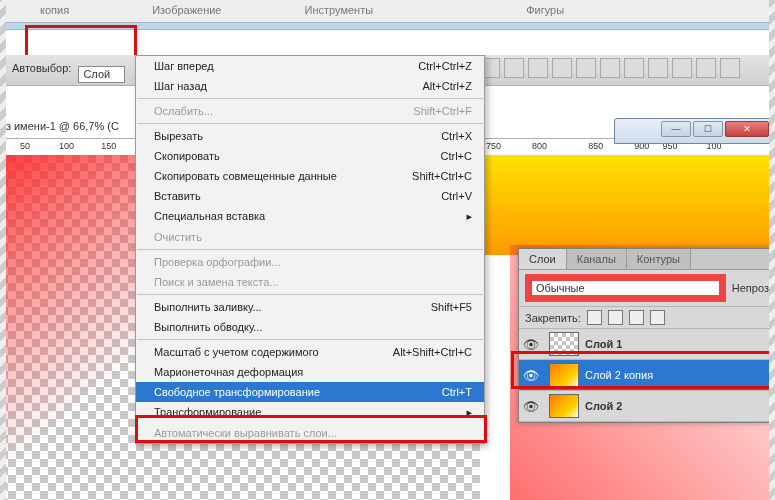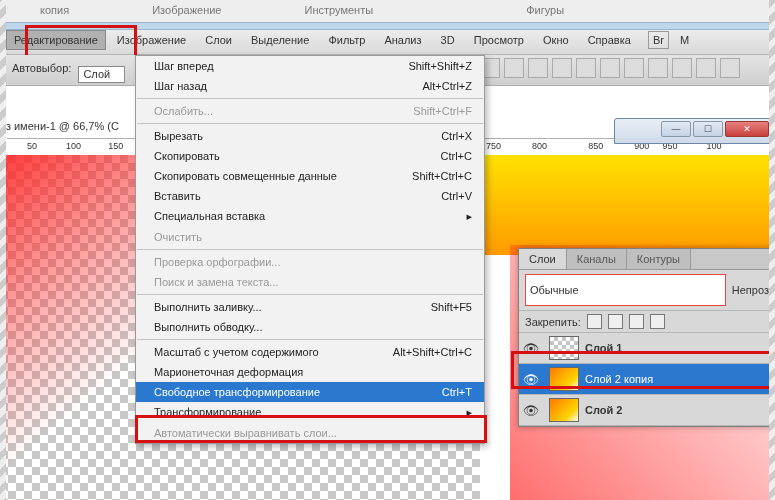--- a/index.html
+++ b/index.html
@@ -11,21 +11,21 @@
 .menubar .mb{display:inline-block;padding:4px 8px;color:#333;cursor:default}
 .menubar .mb.hl{background:#b0b0b0;border:1px solid #8a8a8a;padding:3px 7px}
 .red-box{position:absolute;outline:3px solid #d80f0f;pointer-events:none}
 .rb1{left:28px;top:28px;width:106px;height:28px}
 .toolbar{position:absolute;left:0;top:55px;right:0;height:30px;background:linear-gradient(#e4e4e4,#cfcfcf);border-bottom:1px solid #b0b0b0;padding-left:12px}
 .toolbar .lbl{display:inline-block;padding-top:7px;color:#333}
 .toolbar .sel{display:inline-block;background:#fff;border:1px solid #8a8a8a;padding:1px 14px 2px 4px;margin-left:4px;position:relative;top:6px}
 .icon-group{position:absolute;top:58px;left:480px}
 .icon-group span{display:inline-block;width:18px;height:18px;background:#dcdcdc;border:1px solid #aaa;margin-right:4px}
 .doc-label{position:absolute;left:0;top:120px;color:#333}
-.ruler{position:absolute;left:7px;top:138px;height:16px;background:#fff;border-top:1px solid #b0b0b0;border-bottom:1px solid #b0b0b0}
+.ruler{position:absolute;left:0;top:138px;height:16px;background:#fff;border-top:1px solid #b0b0b0;border-bottom:1px solid #b0b0b0}
 .ruler.r1{width:145px}
 .ruler.r2{left:480px;width:290px}
 .ruler .tick{position:relative;font-size:9px;color:#333;padding-left:2px}
 .canvas-wrap{position:absolute;left:0;top:155px;width:775px;height:345px}
 .checker{position:absolute;left:0;top:0;width:480px;height:345px;
   background-image:linear-gradient(45deg,#c8c8c8 25%,transparent 25%,transparent 75%,#c8c8c8 75%),linear-gradient(45deg,#c8c8c8 25%,#fff 25%,#fff 75%,#c8c8c8 75%);
   background-size:16px 16px;background-position:0 0,8px 8px}
 .grad{position:absolute;left:480px;top:0;width:300px;height:100px;background:linear-gradient(#ffe200,#ff9a00)}
 .red-glow{position:absolute;left:0;top:0;width:285px;height:345px;
   background:linear-gradient(140deg,rgba(255,40,40,0.9) 0%,rgba(255,40,40,0) 55%);pointer-events:none}
@@ -41,21 +41,21 @@
 .win-frame{position:absolute;left:614px;top:118px;width:152px;height:20px;background:linear-gradient(#e9eff7,#cfd9e8);border:1px solid #6c86a5;border-radius:3px 3px 0 0;display:flex;justify-content:flex-end;gap:2px;padding:2px}
 .win-frame .wb{width:28px;height:14px;border:1px solid #8497ab;border-radius:2px;background:linear-gradient(#e1e9f3,#c6d3e3);position:relative}
 .win-frame .wb.close{background:linear-gradient(#e98280,#c7403c);border-color:#983734;width:42px}
 .win-frame .wb span{position:absolute;left:50%;top:50%;transform:translate(-50%,-55%);font-size:9px;color:#445}
 .win-frame .wb.close span{color:#fff}
 .layers{position:absolute;left:518px;top:248px;width:256px;background:#d8d8d8;border:1px solid #808080;box-shadow:0 0 6px rgba(0,0,0,0.3)}
 .layers .tabs{display:flex;background:#c8c8c8;border-bottom:1px solid #9a9a9a}
 .layers .tab{padding:4px 10px;border-right:1px solid #9a9a9a;background:#d8d8d8;color:#333}
 .layers .tab.off{background:#bfbfbf;color:#555}
 .layers .row2{display:flex;align-items:center;padding:4px 6px;gap:6px;border-bottom:1px solid #b5b5b5}
-.layers .sel2{background:#fff;border:1px solid #ef4444;padding:9px 4px;flex:1}
+.layers .sel2{background:#fff;border:7px solid #ef4444;padding:1px 4px;flex:1}
 .layers .lock{display:flex;align-items:center;padding:3px 6px;gap:6px;border-bottom:1px solid #b5b5b5;color:#333}
 .layers .lock .ic{width:13px;height:13px;border:1px solid #777;background:#efefef}
 .layer-item{display:flex;align-items:center;height:30px;border-bottom:1px solid #b5b5b5;background:#d8d8d8}
 .layer-item.sel{background:#2a78d0;color:#fff}
 .layer-item .eye{width:24px;text-align:center;font-size:13px}
 .layer-item .thumb{width:28px;height:22px;margin:0 6px;border:1px solid #666;background:#fff}
 .layer-item .thumb.chk{background-image:linear-gradient(45deg,#c5c5c5 25%,transparent 25%,transparent 75%,#c5c5c5 75%),linear-gradient(45deg,#c5c5c5 25%,#fff 25%,#fff 75%,#c5c5c5 75%);background-size:8px 8px;background-position:0 0,4px 4px}
 .layer-item .thumb.gr{background:linear-gradient(135deg,#ff7a00 0%,#ffd200 70%,#fff 100%)}
 .layer-item .nm{font-weight:bold}
 .layer-item.sel .nm{color:#fff;font-weight:normal}
@@ -70,34 +70,20 @@
 <div class="stage">
 
 <div class="top-menu">
   <span>копия</span>
   <span style="margin-left:80px">Изображение</span>
   <span style="margin-left:80px">Инструменты</span>
   <span style="margin-left:150px">Фигуры</span>
 </div>
 <div class="h-blue"></div>
 
-<div class="menubar">
-  <span class="mb hl">Редактирование</span>
-  <span class="mb">Изображение</span>
-  <span class="mb">Слои</span>
-  <span class="mb">Выделение</span>
-  <span class="mb">Фильтр</span>
-  <span class="mb">Анализ</span>
-  <span class="mb">3D</span>
-  <span class="mb">Просмотр</span>
-  <span class="mb">Окно</span>
-  <span class="mb">Справка</span>
-  <span class="mb" style="border:1px solid #999;padding:2px 4px;margin-left:6px">Br</span>
-  <span class="mb">M</span>
-</div>
 <div class="red-box rb1"></div>
 
 <div class="toolbar">
   <span class="lbl">Автовыбор:</span>
   <span class="sel">Слой</span>
 </div>
 <div class="icon-group">
   <span></span><span></span><span></span><span></span><span></span><span></span><span></span><span></span><span></span><span></span><span></span>
 </div>
 
@@ -131,21 +117,21 @@
         <span>☐</span>
       </div>
   <div class="wb close">
         <span>✕</span>
       </div>
 </div>
 
 <div class="dropdown">
   <div class="mi">
         <span>Шаг вперед</span>
-        <span>Shift+Shift+Z</span>
+        <span>Ctrl+Ctrl+Z</span>
       </div>
   <div class="mi">
         <span>Шаг назад</span>
         <span>Alt+Ctrl+Z</span>
       </div>
   <div class="sep"></div>
   <div class="mi disabled">
         <span>Ослабить...</span>
         <span>Shift+Ctrl+F</span>
       </div>

